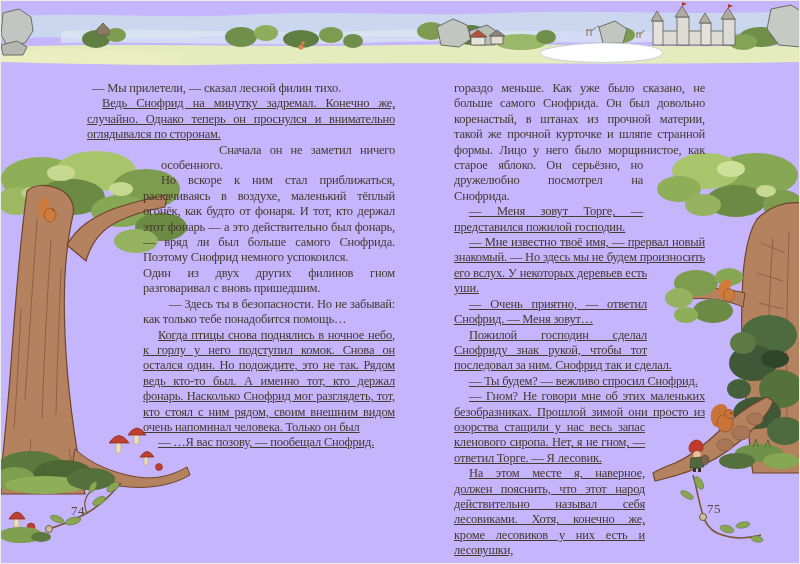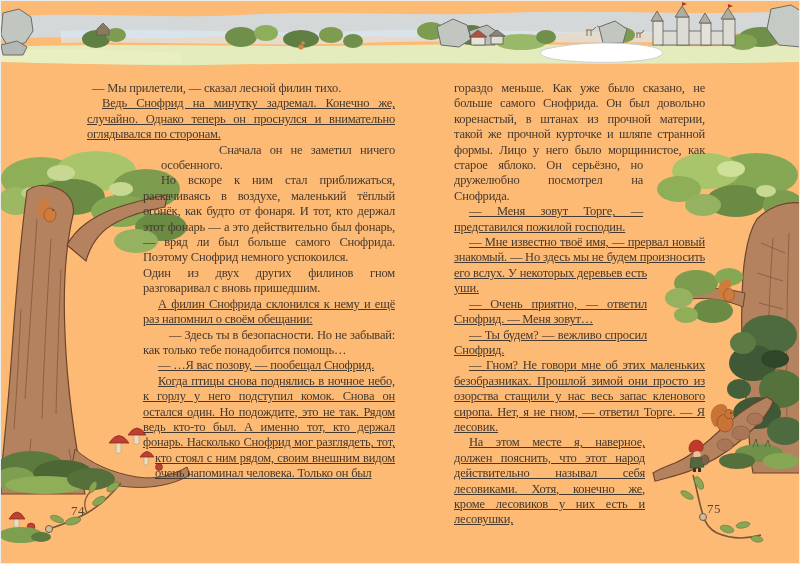--- a/index.html
+++ b/index.html
@@ -1,18 +1,18 @@
 <!DOCTYPE html>
 <html lang="ru"><head>
 <meta charset="utf-8">
 <style>
   html,body{margin:0;padding:0;background:#ffffff;}
   .spread{
     position:relative;width:800px;height:564px;overflow:hidden;
-    background:#fdba74;border:1px solid #ececea;box-sizing:border-box;
+    background:#c4b5fd;border:1px solid #ececea;box-sizing:border-box;
     font-family:"Liberation Serif","DejaVu Serif",serif;
   }
   .art{position:absolute;}
   .col{
     position:absolute;text-align:justify;color:#46392e;
     font-size:12.5px;line-height:15.4px;letter-spacing:-0.2px;
     hyphens:auto;-webkit-hyphens:auto;
   }
   .col p{margin:0;padding:0;}
   .in0{text-indent:0;}
@@ -266,37 +266,37 @@
     <i class="fl" style="width:26px;height:15px"></i>
     <i class="fl" style="width:45px;height:15px"></i>
     <i class="fl" style="width:58px;height:16px"></i>
     <i class="fl" style="width:64px;height:15px"></i>
     <i class="fl" style="width:70px;height:90px"></i>
     <p class="insm">— Мы прилетели, — сказал лесной филин тихо.</p>
     <p class="in1">Ведь Снофрид на минутку задремал. Конечно же, случайно. Однако теперь он проснулся и внимательно оглядывался по сторонам.</p>
     <p class="in3">Сначала он не заметил ничего особенного.</p>
     <p class="in0">Но вскоре к ним стал приближаться, раскачиваясь в воздухе, маленький тёплый огонёк, как будто от фонаря. И тот, кто держал этот фонарь — а это действительно был фонарь, — вряд ли был больше самого Снофрида. Поэтому Снофрид немного успокоился.</p>
     <p class="in0">Один из двух других филинов гном разговаривал с вновь пришедшим.</p>
-    <p class="in1">А филин Снофрида склонился к нему и ещё раз напомнил о своём обещании:</p>
     <p class="in2">— Здесь ты в безопасности. Но не забывай: как только тебе понадобится помощь…</p>
+    <p class="in1">Когда птицы снова поднялись в ночное небо, к горлу у него подступил комок. Снова он остался один. Но подождите, это не так. Рядом ведь кто-то был. А именно тот, кто держал фонарь. Насколько Снофрид мог разглядеть, тот, кто стоял с ним рядом, своим внешним видом очень напоминал человека. Только он был</p>
     <p class="in1">— …Я вас позову, — пообещал Снофрид.</p>
-    <p class="in1">Когда птицы снова поднялись в ночное небо, к горлу у него подступил комок. Снова он остался один. Но подождите, это не так. Рядом ведь кто-то был. А именно тот, кто держал фонарь. Насколько Снофрид мог разглядеть, тот, кто стоял с ним рядом, своим внешним видом очень напоминал человека. Только он был</p>
   </div>
 
   <div class="col" style="left:453px;top:80px;width:253px;height:430px" lang="ru">
     <i class="fr" style="width:2px;height:86px"></i>
     <i class="fr" style="width:64px;height:54px"></i>
     <i class="fr" style="width:2px;height:60px"></i>
     <i class="fr" style="width:60px;height:62px"></i>
     <i class="fr" style="width:2px;height:78px"></i>
     <i class="fr" style="width:62px;height:160px"></i>
     <p class="in0">гораздо меньше. Как уже было сказано, не больше самого Снофрида. Он был довольно коренастый, в штанах из прочной материи, такой же прочной курточке и шляпе странной формы. Лицо у него было морщинистое, как старое яблоко. Он серьёзно, но дружелюбно посмотрел на Снофрида.</p>
     <p class="in1">— Меня зовут Торге, — представился пожилой господин.</p>
     <p class="in1">— Мне известно твоё имя, — прервал новый знакомый. — Но здесь мы не будем произносить его вслух. У некоторых деревьев есть уши.</p>
     <p class="in1">— Очень приятно, — ответил Снофрид. — Меня зовут…</p>
+    <p class="in1">Пожилой господин сделал Снофриду знак рукой, чтобы тот последовал за ним. Снофрид так и сделал.</p>
     <p class="in1">— Ты будем? — вежливо спросил Снофрид.</p>
     <p class="in1">— Гном? Не говори мне об этих маленьких безобразниках. Прошлой зимой они просто из озорства стащили у нас весь запас кленового сиропа. Нет, я не гном, — ответил Торге. — Я лесовик.</p>
     <p class="in1">На этом месте я, наверное, должен пояснить, что этот народ действительно называл себя лесовиками. Хотя, конечно же, кроме лесовиков у них есть и лесовушки,</p>
   </div>
 
   <span class="pageno" style="left:70px;top:502px">74</span>
   <span class="pageno" style="left:706px;top:500px">75</span>
 
 </div>
 

